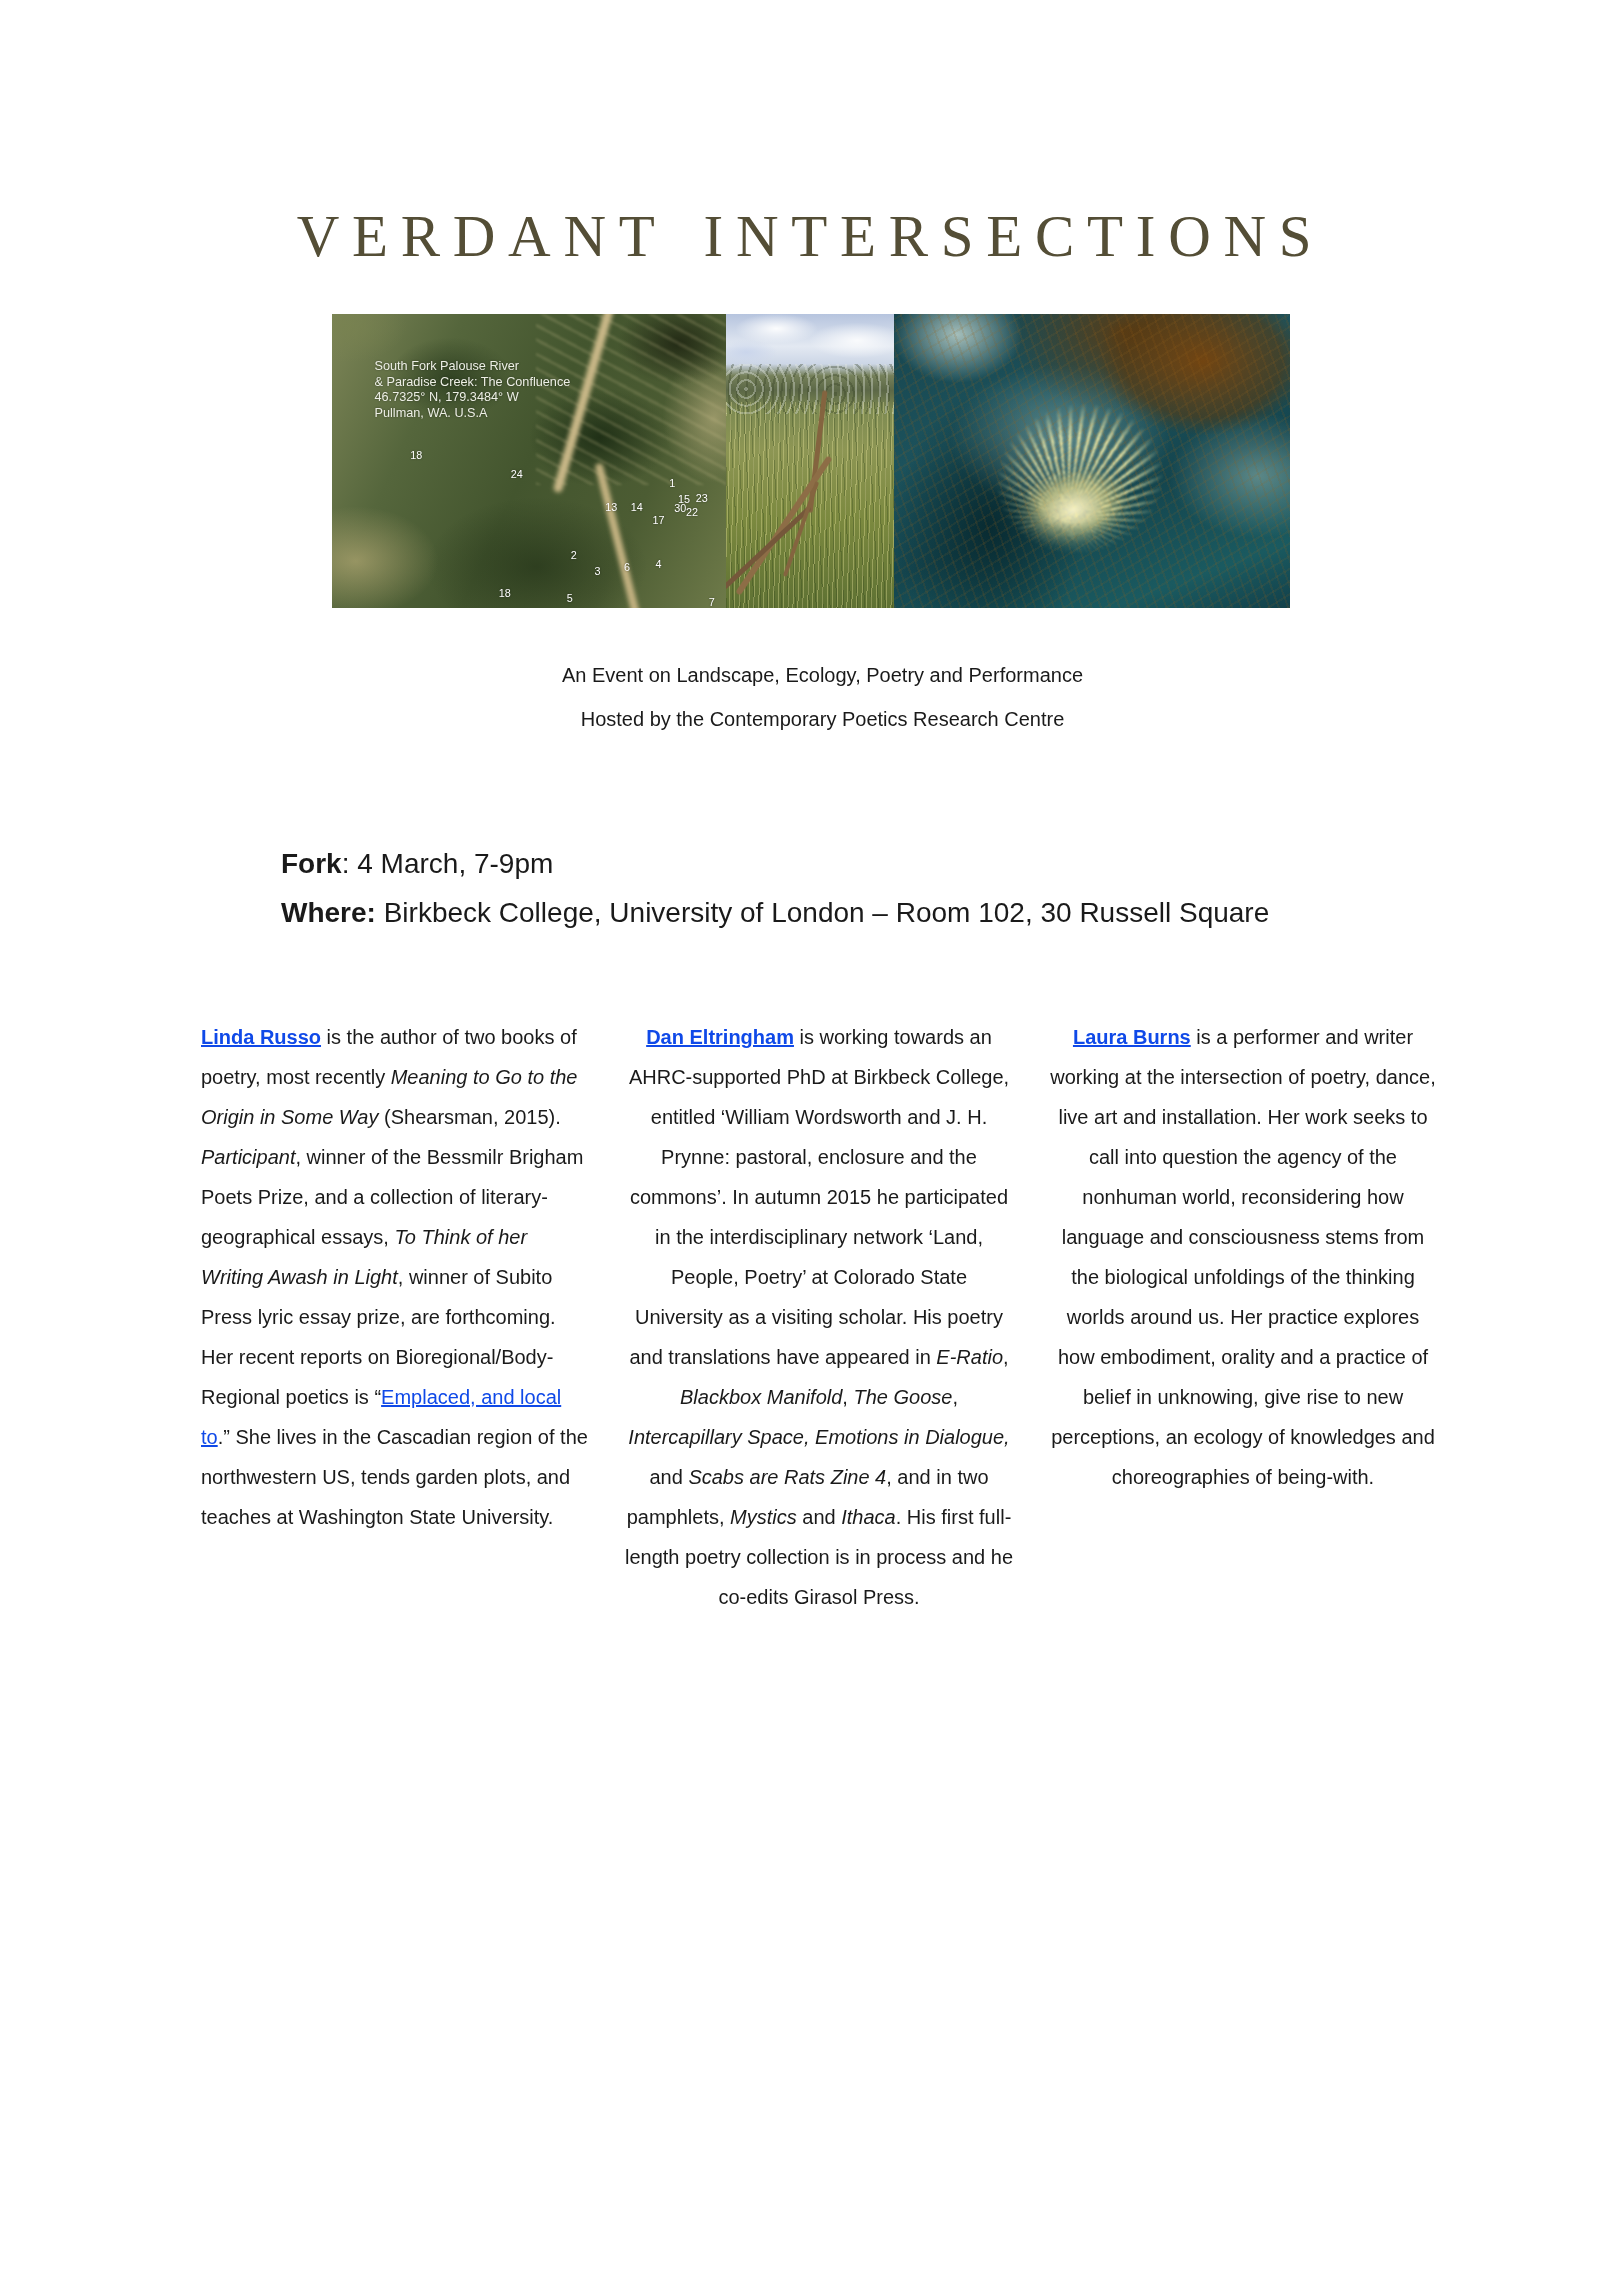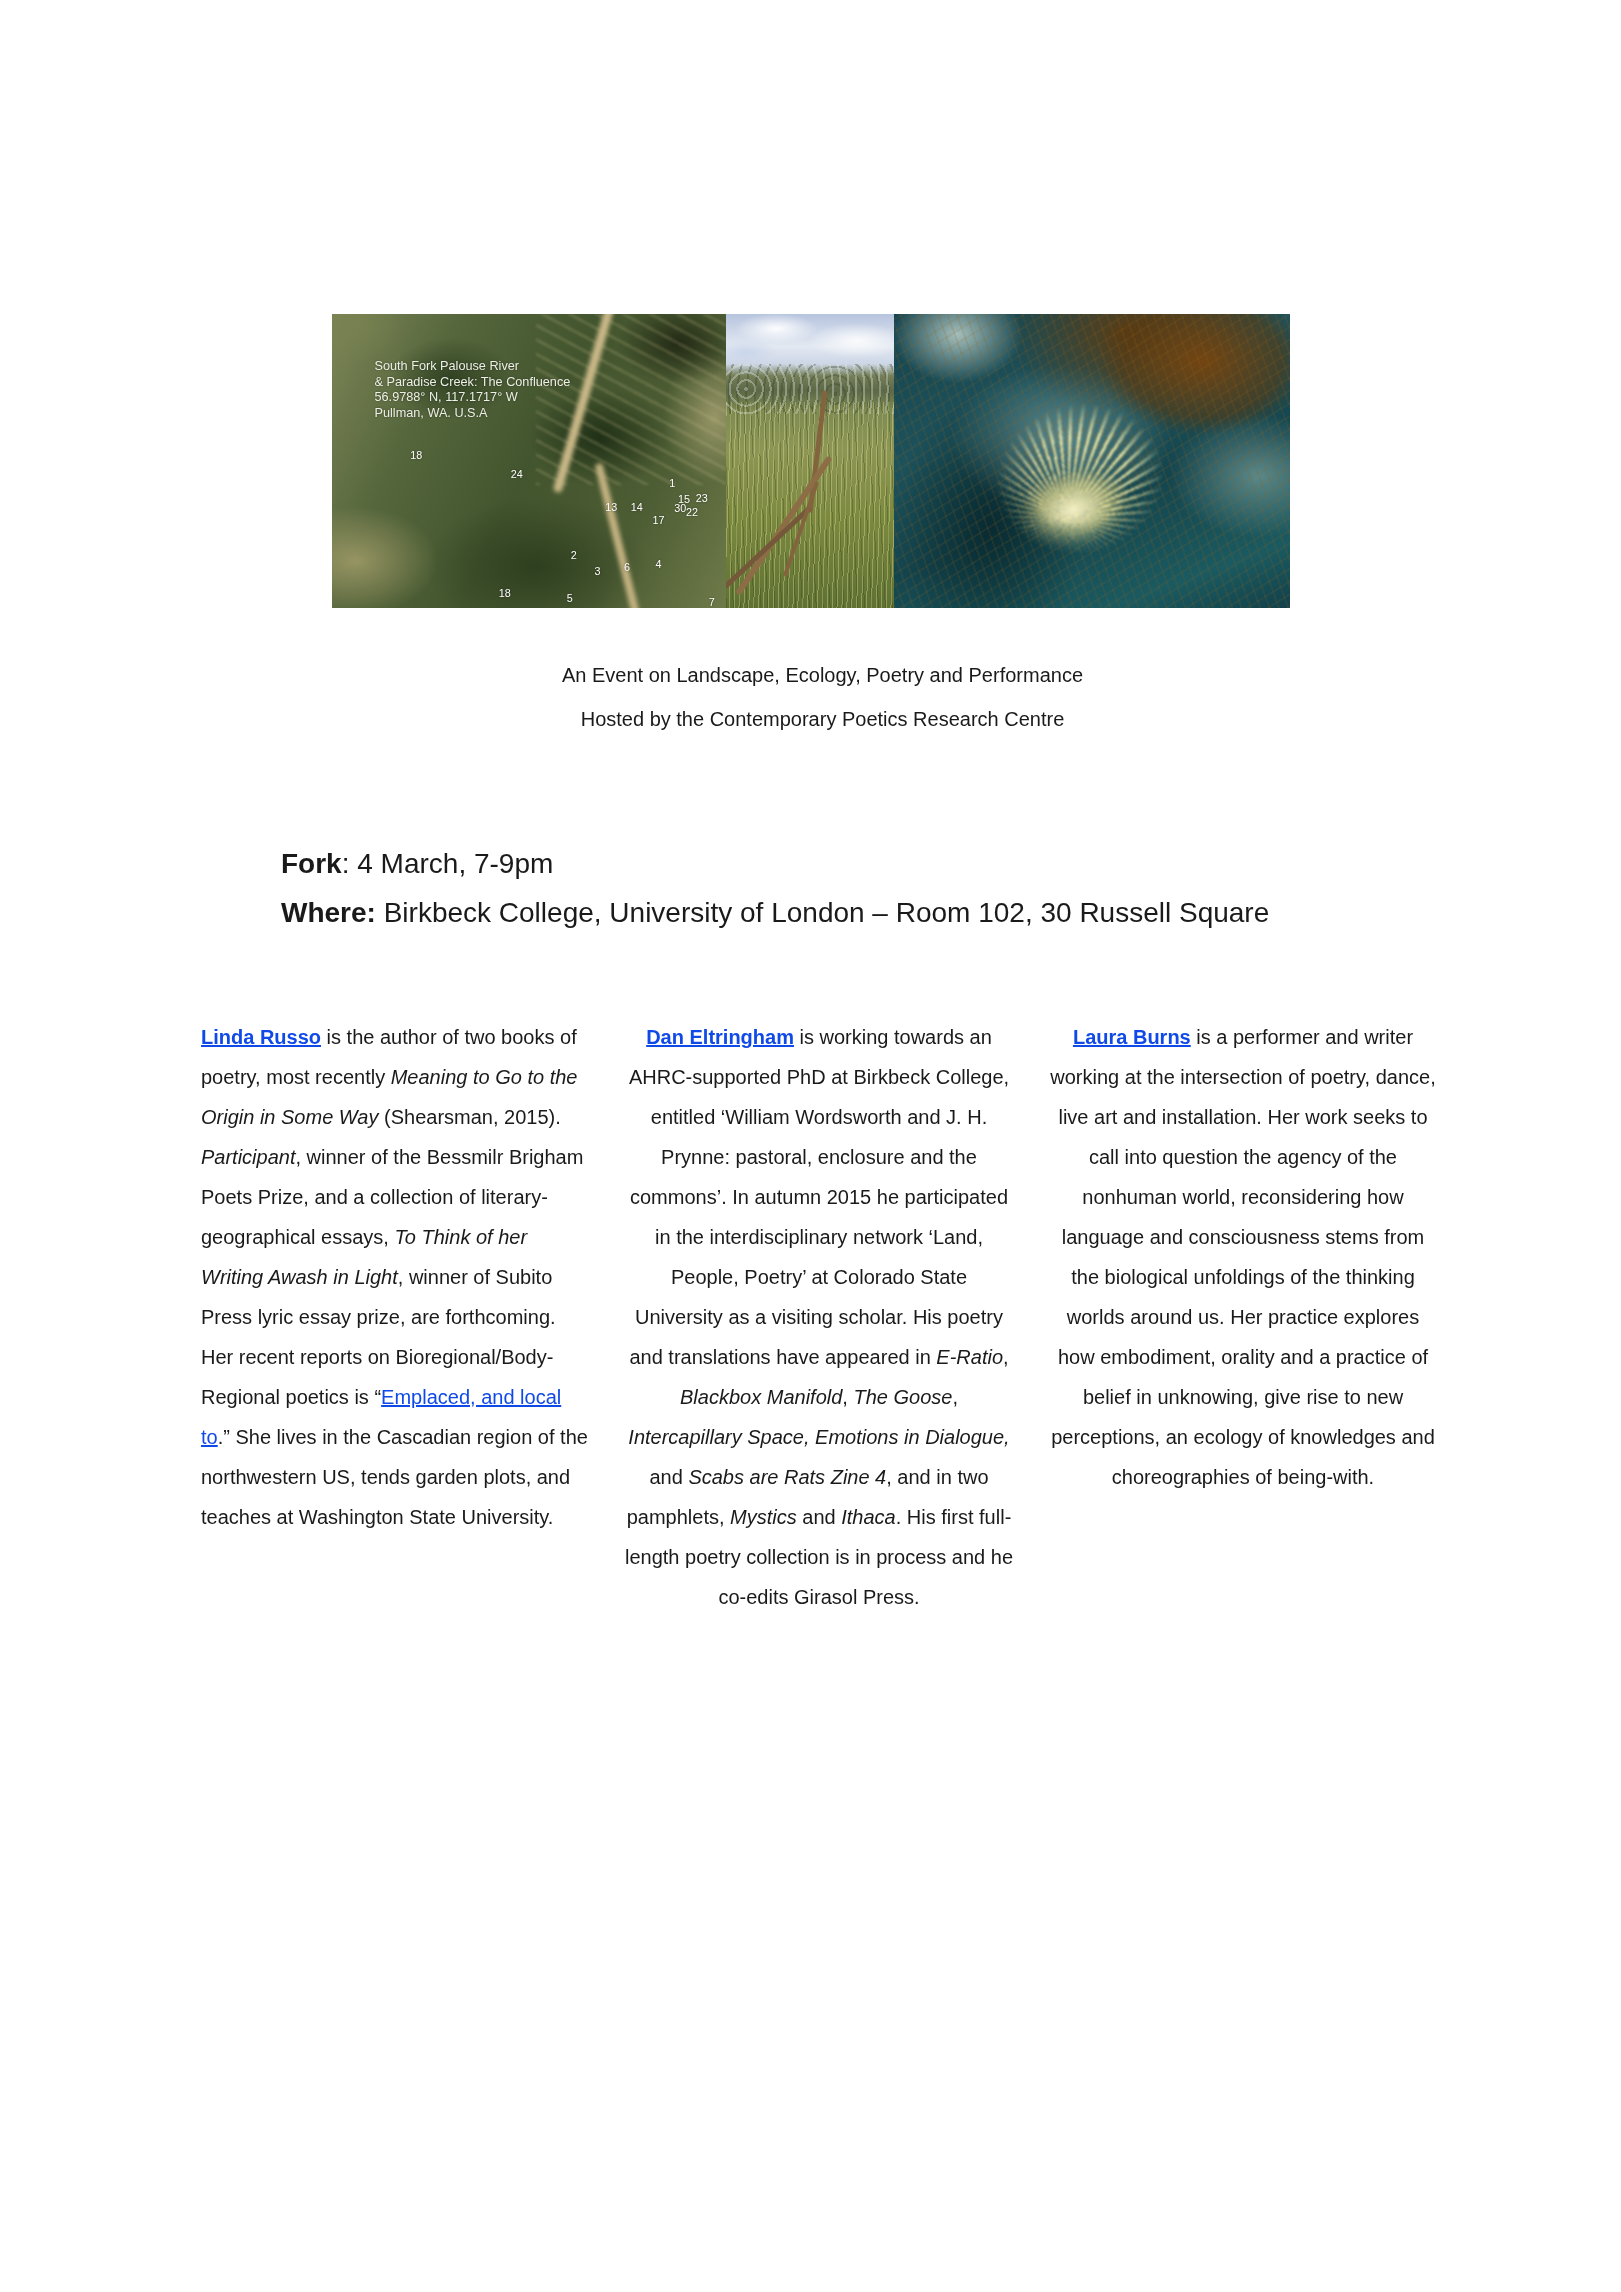--- a/index.html
+++ b/index.html
@@ -145,30 +145,31 @@
   .col-center{text-align:center;}
   .seg-italic{font-style:italic;}
   a.seg-link,a.seg-link-plain{color:var(--link);text-decoration:underline;cursor:pointer;}
   a.seg-link{font-weight:700;}
 </style>
 </head>
 <body>
 
 <div class="page">
 
+  <div class="doc-title">VERDANT INTERSECTIONS</div>
 
   <div class="banner">
     <div class="panel aerial">
       <div class="furrows"></div>
       <div class="road1"></div>
       <div class="road2"></div>
       <div class="aerial-caption">
         <div>South Fork Palouse River</div>
         <div>&amp; Paradise Creek: The Confluence</div>
-        <div>56.9788° N, 117.1717° W</div>
+        <div>46.7325° N, 179.3484° W</div>
         <div>Pullman, WA. U.S.A</div>
       </div>
     <span class="mk" style="left: 21.5%; top: 48%;">18</span>
         <span class="mk" style="left: 47%; top: 54.5%;">24</span>
         <span class="mk" style="left: 86.5%; top: 57.5%;">1</span>
         <span class="mk" style="left: 89.5%; top: 63%;">15</span>
         <span class="mk" style="left: 94%; top: 62.5%;">23</span>
         <span class="mk" style="left: 71%; top: 65.5%;">13</span>
         <span class="mk" style="left: 77.5%; top: 65.5%;">14</span>
         <span class="mk" style="left: 88.5%; top: 66%;">30</span>

